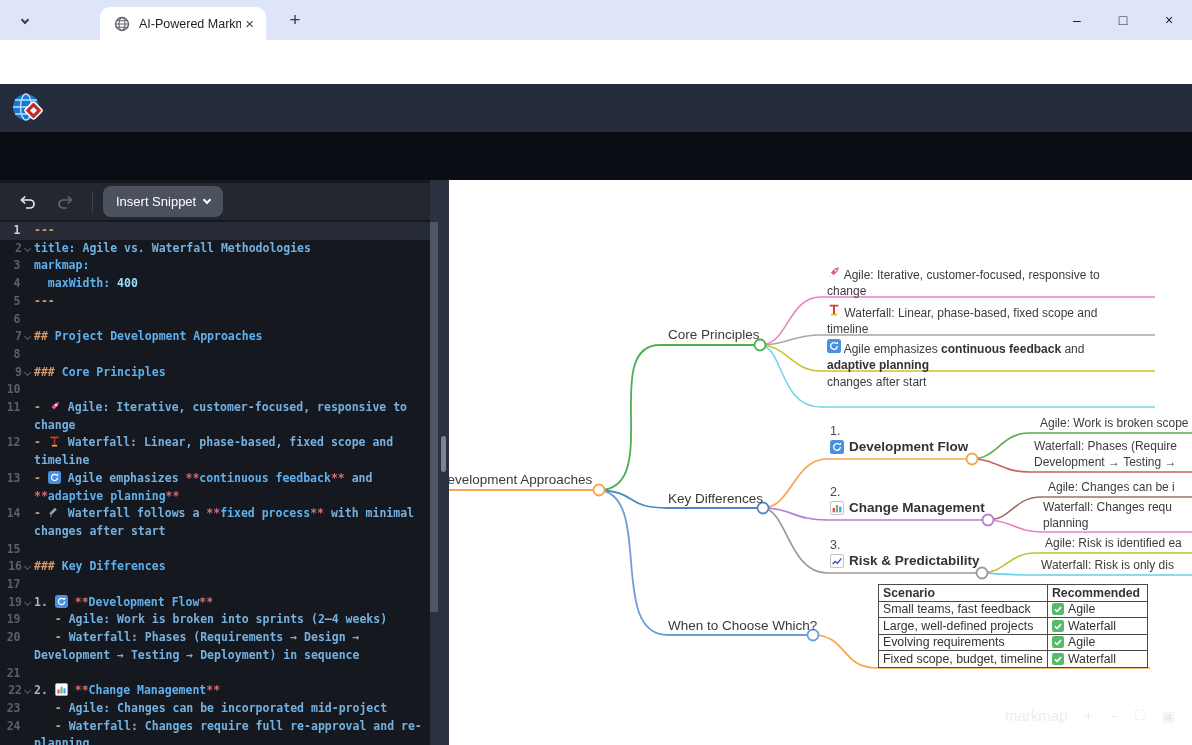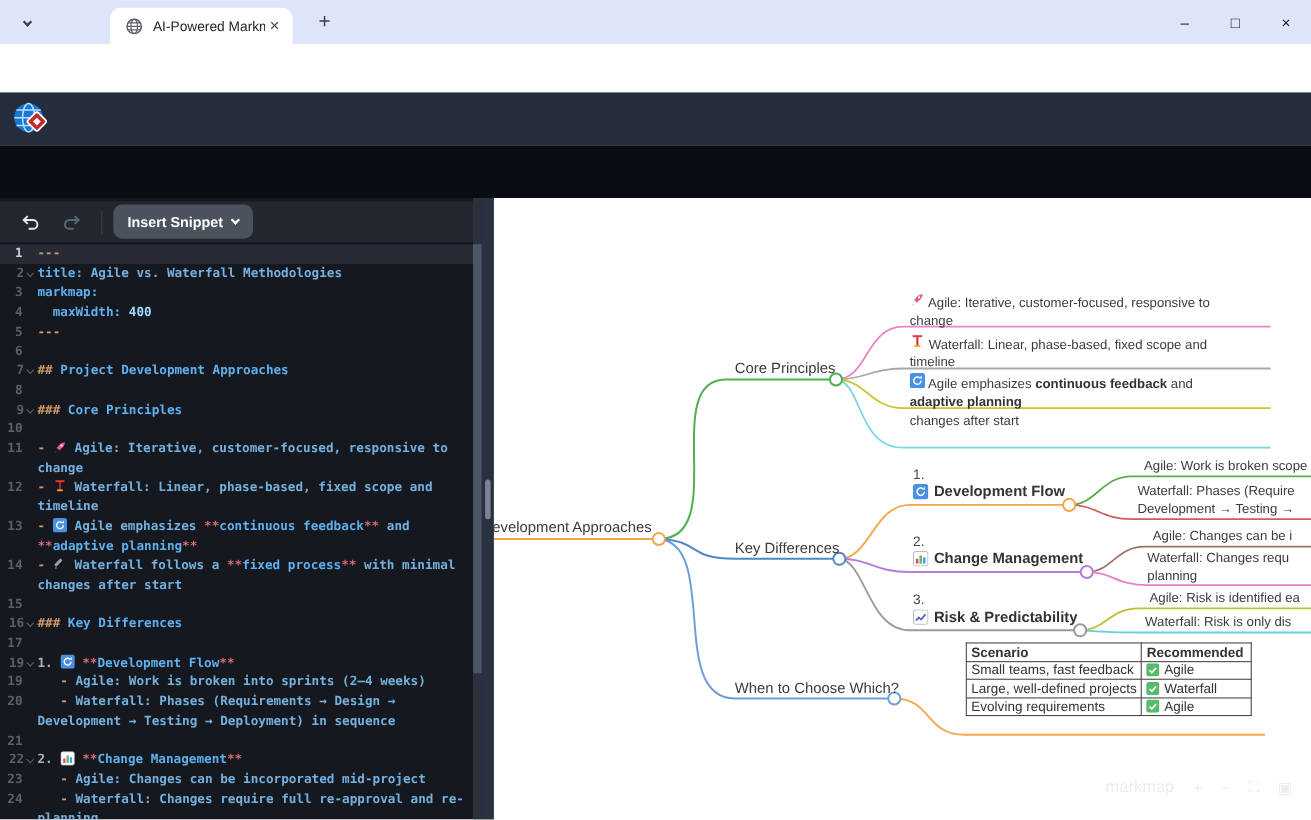--- a/index.html
+++ b/index.html
@@ -40,21 +40,21 @@
   .viewgrp { left:994px; top:137px; width:103px; height:38px; background:#262a31; border-radius:9px; display:flex; align-items:center; justify-content:space-around; padding:0 4px; }
   .vslot { width:30px; height:30px; border-radius:6px; display:flex; align-items:center; justify-content:center; }
   .vslot.active { background:#f5f6f7; }
   .tbicon { top:144px; width:24px; height:24px; display:flex; align-items:center; justify-content:center; }
 
   
   .editor { left:0; top:180px; width:449px; height:565px; background:#15181e; }
   .ed-toolbar { left:0; top:183px; width:430px; height:37px; background:#23272f; display:flex; align-items:center; }
   .ed-ico { width:22px; height:22px; display:flex; align-items:center; justify-content:center; margin-left:16px; }
   .ed-sep { width:1px; height:22px; background:#3a4049; margin-left:16px; }
-  .snippetbtn { margin-left:10px; height:31px; padding:0 13px; background:#4b525e; border:none; border-radius:8px; color:#fff; font-size:13px; font-weight:bold; display:flex; align-items:center; gap:8px; }
+  .snippetbtn { margin-left:10px; height:31px; padding:0 13px; background:#4b525e; border:none; border-radius:8px; color:#fff; font-size:13px; font-weight:normal; display:flex; align-items:center; gap:8px; }
   .chev { display:inline-block; width:6px; height:6px; border-right:2px solid #fff; border-bottom:2px solid #fff; transform:rotate(45deg); margin-top:-3px; }
   .code { left:0; top:222px; width:430px; height:523px; overflow:hidden; font-family:"DejaVu Sans Mono",monospace; font-size:11.5px; font-weight:600; line-height:17.7px; }
   .cl { display:flex; }
   .cl.active { background:#262b36; }
   .gut { flex:0 0 34px; display:flex; justify-content:flex-end; align-items:flex-start; color:#586070; padding-right:4px; user-select:none; }
   .gut .ln { min-width:14px; text-align:right; }
   .cl.active .gut { color:#cdd2db; }
   .fchev { width:5px; height:5px; border-right:1.5px solid #586070; border-bottom:1.5px solid #586070; transform:rotate(45deg); margin:6px 0 0 3px; }
   .src { flex:1; white-space:pre-wrap; word-break:break-word; color:#74b1e0; padding-right:4px; }
   .s-m { color:#d19a66; }
@@ -609,20 +609,27 @@
                 <path d="M4 8.5l2.8 2.8L12 5.5" stroke="#fff" stroke-width="2" fill="none"></path>
               </svg></span>Waterfall</td>
         </tr>
         <tr>
           <td>Evolving requirements</td>
           <td><span class="chk"><svg viewBox="0 0 16 16">
                 <rect width="16" height="16" rx="3" fill="#57bb6c"></rect>
                 <path d="M4 8.5l2.8 2.8L12 5.5" stroke="#fff" stroke-width="2" fill="none"></path>
               </svg></span>Agile</td>
         </tr>
+        <tr>
+          <td>Fixed scope, budget, timeline</td>
+          <td><span class="chk"><svg viewBox="0 0 16 16">
+                <rect width="16" height="16" rx="3" fill="#57bb6c"></rect>
+                <path d="M4 8.5l2.8 2.8L12 5.5" stroke="#fff" stroke-width="2" fill="none"></path>
+              </svg></span>Waterfall</td>
+        </tr>
       </tbody>
   </table>
 
   <div class="abs wm" style="left:556px;top:527px">
     <span>markmap</span>
     <span class="wmi">+</span>
     <span class="wmi">−</span>
     <span class="wmi">⛶</span>
     <span class="wmi">▣</span>
     <span class="wmi">◑</span>

